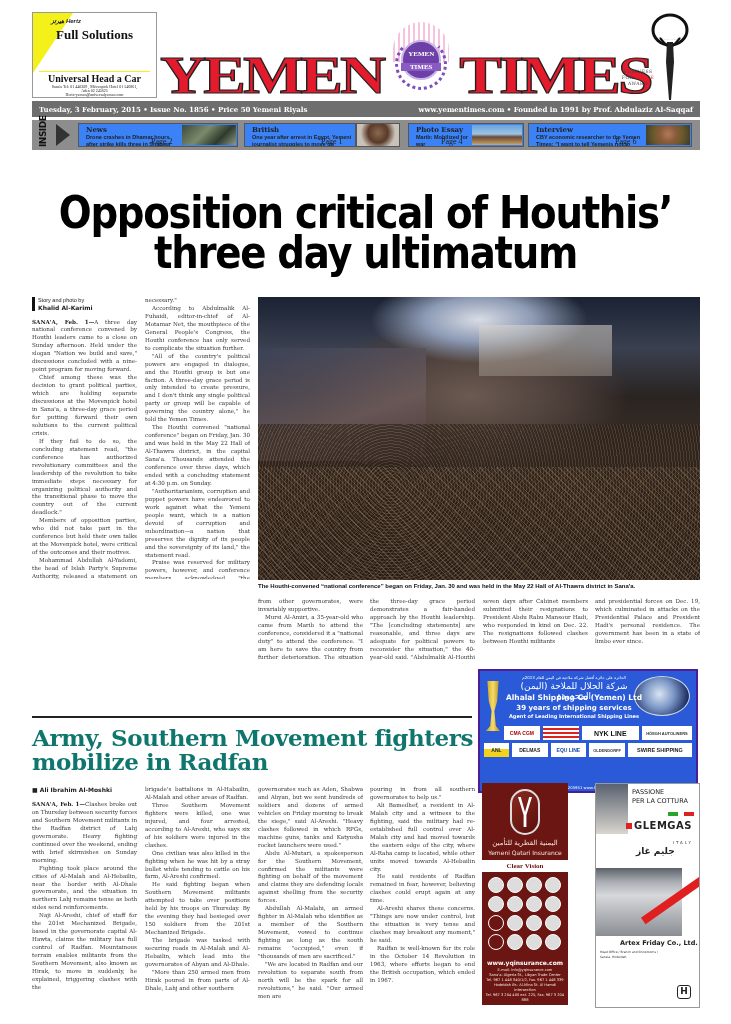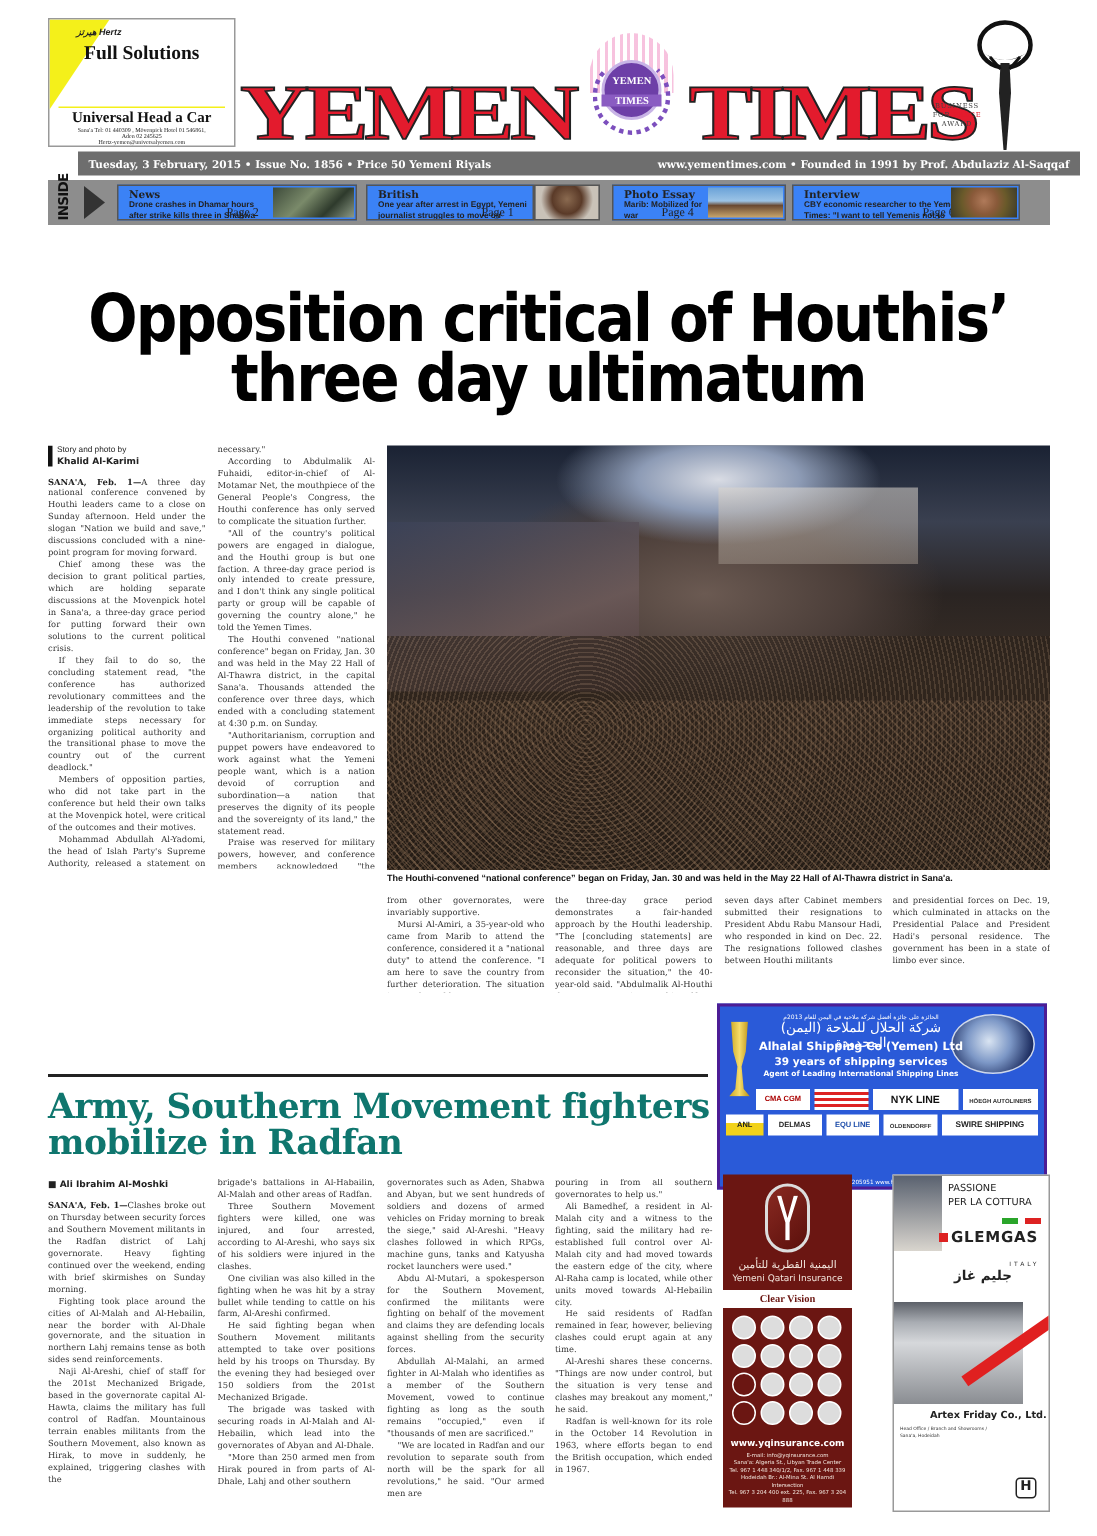--- a/index.html
+++ b/index.html
@@ -22,21 +22,21 @@
   .emblem .rays { position: absolute; left: 8px; top: -8px; width: 56px; height: 40px; background: repeating-linear-gradient(90deg, #f5b3d6 0 2px, transparent 2px 5px); opacity: .8; border-radius: 30px 30px 0 0; }
   .emblem .circ { position: absolute; left: 16px; top: 10px; width: 40px; height: 40px; border-radius: 50%; background: #6d3fa7; border: 2px solid #c8b4e6; }
   .emblem .t1 { position: absolute; left: 16px; top: 20px; width: 40px; text-align: center; font: bold 7px "Liberation Serif", serif; color: #fff; }
   .emblem .t2 { position: absolute; left: 16px; top: 33px; width: 40px; text-align: center; font: bold 7px "Liberation Serif", serif; color: #fff; background: #8a5cc2; }
   .emblem .wreath { position: absolute; left: 10px; top: 8px; width: 52px; height: 52px; border-radius: 50%; border: 3px dotted #7c4fbd; border-top-color: transparent; }
 
   .award { left: 640px; top: 12px; width: 60px; height: 90px; }
   .award-text { left: 618px; top: 69px; width: 40px; font: 4.5px "DejaVu Serif", serif; color: #444; text-align: center; line-height: 6px; letter-spacing: .5px; }
   .award-text .peace { color: #e31b2d; }
 
-  .dateline { left: 32px; top: 101px; width: 668px; height: 16px; background: #6e6e6e; color: #fff; font: 7px "DejaVu Serif", serif; display: flex; justify-content: space-between; align-items: center; padding: 0 7px; font-weight: bold; margin-left: 20px; }
+  .dateline { left: 32px; top: 101px; width: 668px; height: 16px; background: #6e6e6e; color: #fff; font: 7px "DejaVu Serif", serif; display: flex; justify-content: space-between; align-items: center; padding: 0 7px; font-weight: bold; }
 
   
   .inside { left: 32px; top: 120px; width: 668px; height: 30px; background: #8d8d8d; }
   .inside-label { left: 38px; top: 123px; width: 16px; height: 24px; font: bold 9px "DejaVu Sans", sans-serif; color: #111; writing-mode: vertical-rl; transform: rotate(180deg); text-align: center; letter-spacing: -0.5px; }
   .inside-arrow { left: 56px; top: 124px; width: 0; height: 0; border-top: 11px solid transparent; border-bottom: 11px solid transparent; border-left: 14px solid #333; }
   .teaser { top: 123px; height: 24px; background: #3b82f6; border: 1px solid #555; overflow: hidden; }
   .teaser .sec { position: absolute; left: 7px; top: 1px; font: bold 7px "DejaVu Serif", serif; color: #222; }
   .teaser .hl { position: absolute; left: 7px; top: 10px; font: bold 5.5px "Liberation Sans", sans-serif; color: #222; line-height: 6.5px; }
   .teaser .pg { position: absolute; font: 8px "Liberation Serif", serif; color: #222; bottom: 0; }
   .teaser .thumb { position: absolute; top: 1px; bottom: 1px; right: 1px; }
@@ -161,21 +161,21 @@
   <div class="hl" style="width:100px">One year after arrest in Egypt, Yemeni journalist struggles to move on</div>
   <div class="pg" style="left:76px">Page 1</div>
 </div>
 <div class="abs" style="left:356px;top:123px;width:44px;height:24px;background:radial-gradient(circle at 50% 40%,#8a6a50 0,#5a3a28 40%,#c9c2b8 70%);border:1px solid #555"></div>
 <div class="abs teaser" style="left:408px;width:116px">
   <div class="sec">Photo Essay</div>
   <div class="hl" style="width:60px">Marib: Mobilized for war</div>
   <div class="pg" style="left:32px">Page 4</div>
   <div class="thumb" style="width:50px;background:linear-gradient(180deg,#6aa2d8 0,#9cc4e6 45%,#6a4a32 60%,#c9a66c 100%)"></div>
 </div>
-<div class="abs teaser" style="left:528px;width:152px">
+<div class="abs teaser" style="left:528px;width:164px">
   <div class="sec">Interview</div>
   <div class="hl" style="width:110px">CBY economic researcher to the Yemen Times: "I want to tell Yemenis not to dispair"</div>
   <div class="pg" style="left:86px">Page 6</div>
   <div class="thumb" style="width:44px;background:radial-gradient(circle at 50% 45%,#b07a5a 0,#8a5a3a 35%,#6a5a2a 60%,#3a3a2a)"></div>
 </div>
 
 <div class="abs headline">
   <div>Opposition critical of Houthis’</div>
   <div>three day ultimatum</div>
 </div>

